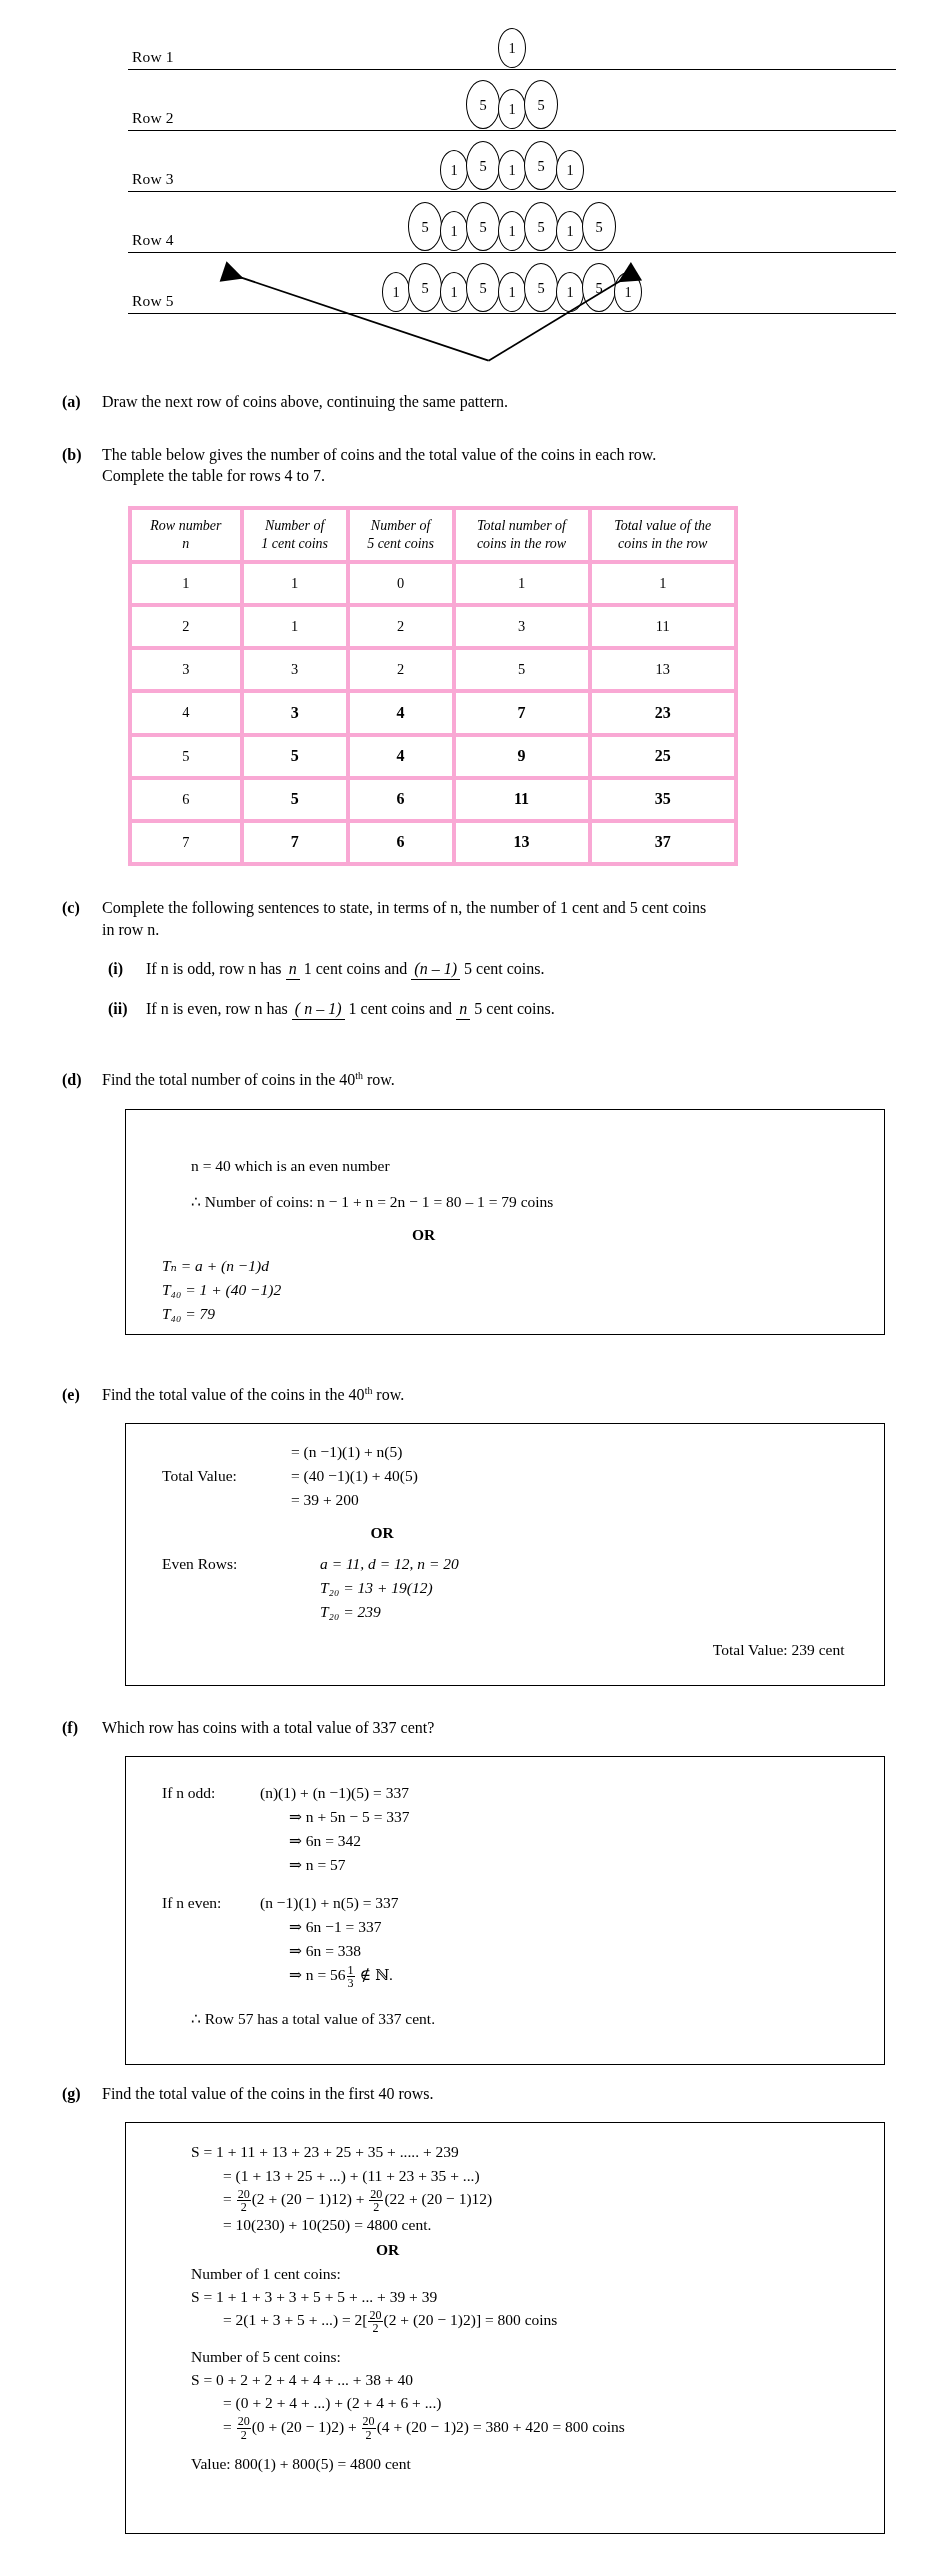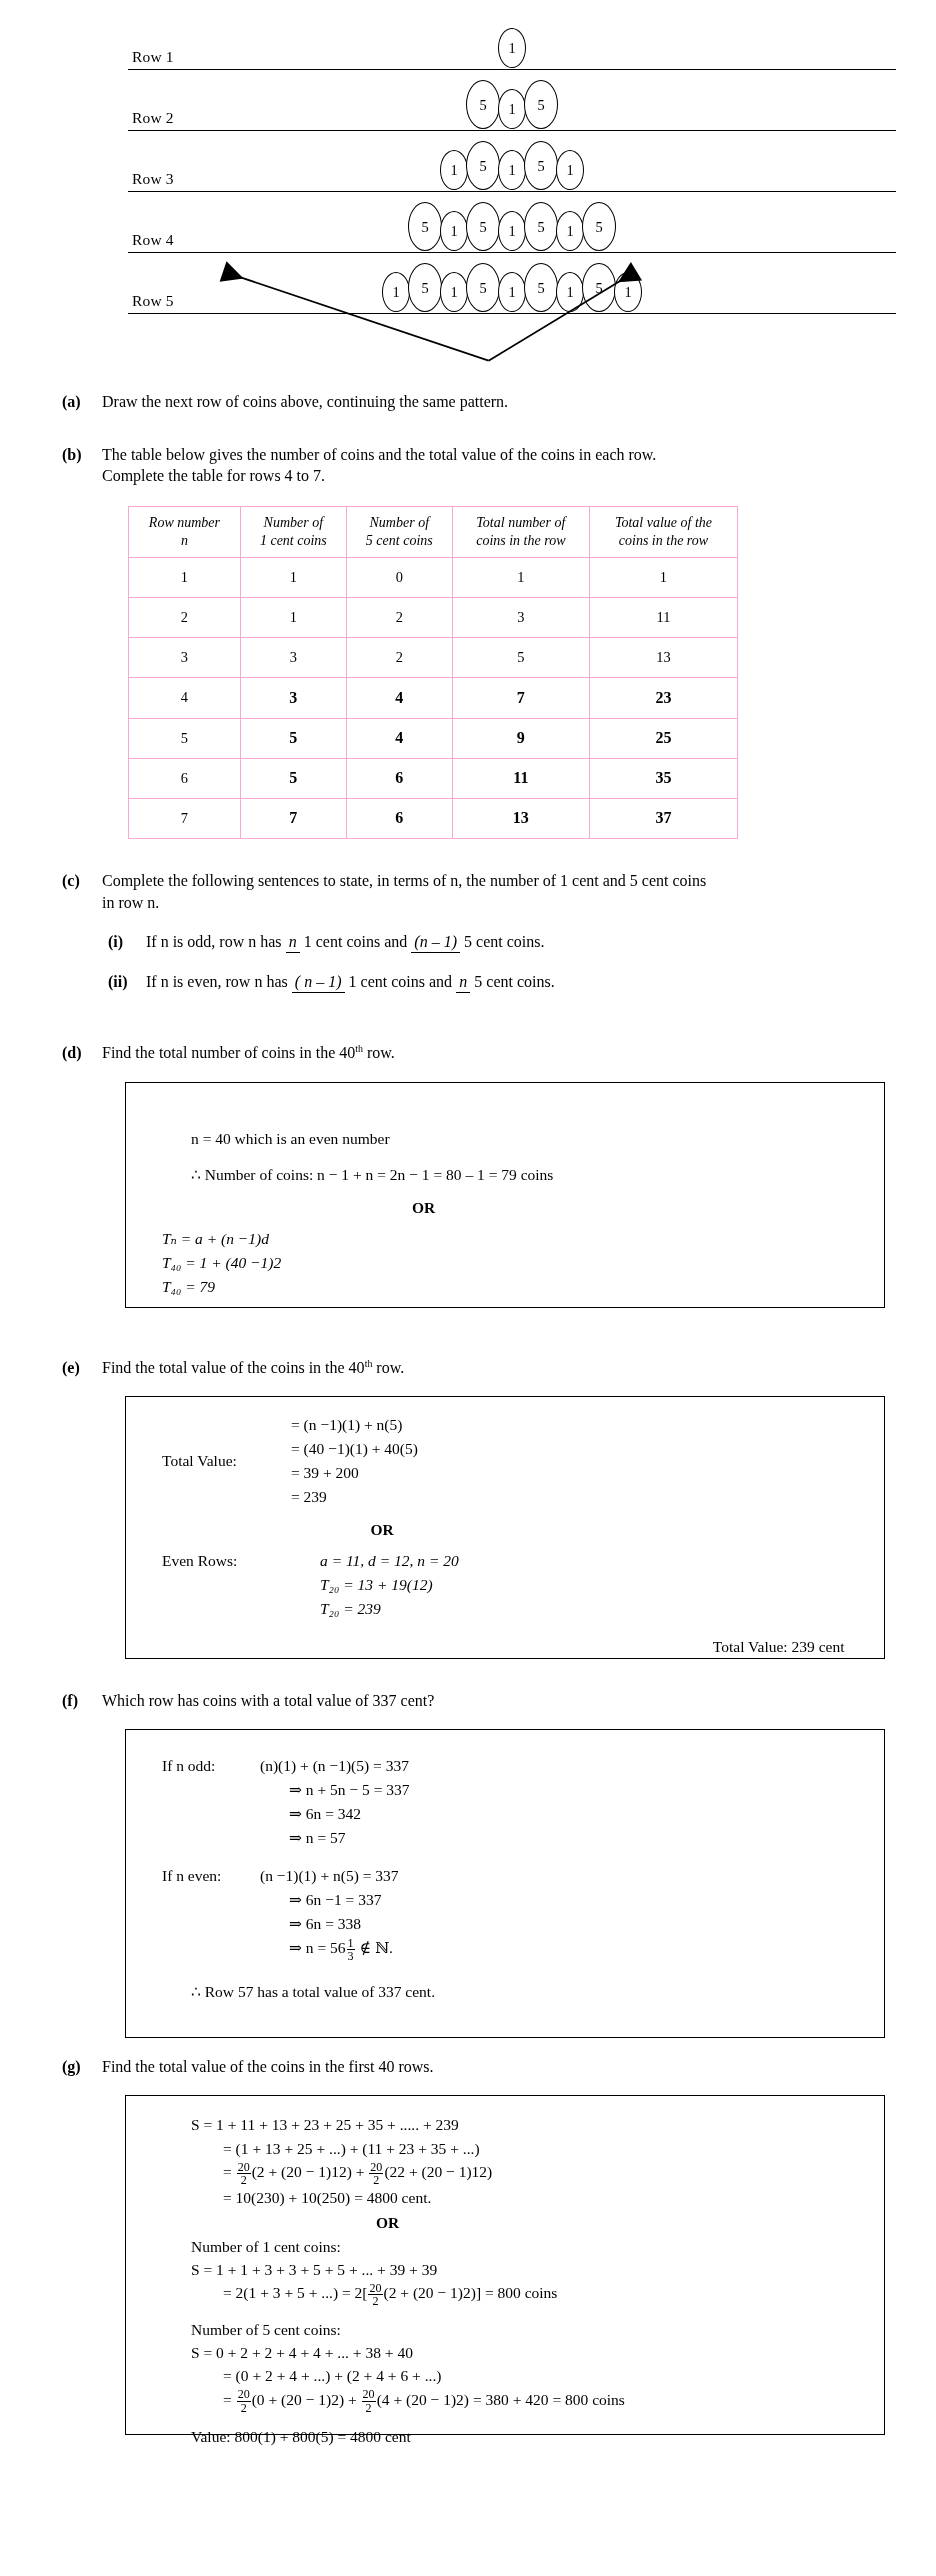--- a/index.html
+++ b/index.html
@@ -152,21 +152,21 @@
 
   
   table.coin-table {
     border-collapse: collapse;
     margin: 18.5px 0 0 128px;
     width: 610px;
     font-size: 14.4px;
   }
   table.coin-table th,
   table.coin-table td {
-    border: 1px solid #f9a8d4;
+    border: 4px solid #f9a8d4;
     text-align: center;
     vertical-align: middle;
   }
   table.coin-table th {
     font-style: italic;
     font-weight: normal;
     padding: 7.2px 4.1px;
     line-height: 1.28;
     font-size: 14px;
   }
@@ -399,21 +399,20 @@
   </div>
 
   <div class="abox" style="height:263px">
     <div class="inner" style="padding-top:15.5px">
       <div class="lbl-col">
         <div class="lab">Total Value:</div>
         <div class="eqs">
           <div class="eqline">= (n −1)(1) + n(5)</div>
           <div class="eqline">= (40 −1)(1) + 40(5)</div>
           <div class="eqline">= 39 + 200</div>
-          <div class="eqline">= 239</div>
         </div>
       </div>
       <div class="or" style="padding-right:258px">OR</div>
       <div class="lbl-col">
         <div class="lab" style="align-items:flex-start">Even Rows:</div>
         <div class="eqs">
           <div class="eqline it indent1">a = 11, d = 12, n = 20</div>
           <div class="eqline it indent1">T₂₀ = 13 + 19(12)</div>
           <div class="eqline it indent1">T₂₀ = 239</div>
         </div>
@@ -457,21 +456,21 @@
     </div>
   </div>
 
   <div class="spacer-sm"></div>
 
   <div class="q">
     <div class="tag">(g)</div>
     <div class="body">Find the total value of the coins in the first 40 rows.</div>
   </div>
 
-  <div class="abox" style="height:340px">
+  <div class="abox" style="height:412px">
     <div class="inner" style="padding-top:17.5px;line-height:1.5">
       <div class="eqline indent1">S = 1 + 11 + 13 + 23 + 25 + 35 + ..... + 239</div>
       <div class="eqline indent2">= (1 + 13 + 25 + ...)  +  (11 + 23 + 35 + ...)</div>
       <div class="eqline indent2">
         <span>=</span>
         <span class="frac"><span class="num">20</span><span class="den">2</span></span><span>(2 + (20 − 1)12)  +</span>
         <span class="frac"><span class="num">20</span><span class="den">2</span></span><span>(22 + (20 − 1)12)</span>
       </div>
       <div class="eqline indent2">= 10(230) + 10(250) = 4800  cent.</div>
       <div class="or" style="padding-right:247px;margin:1px 0">OR</div>

